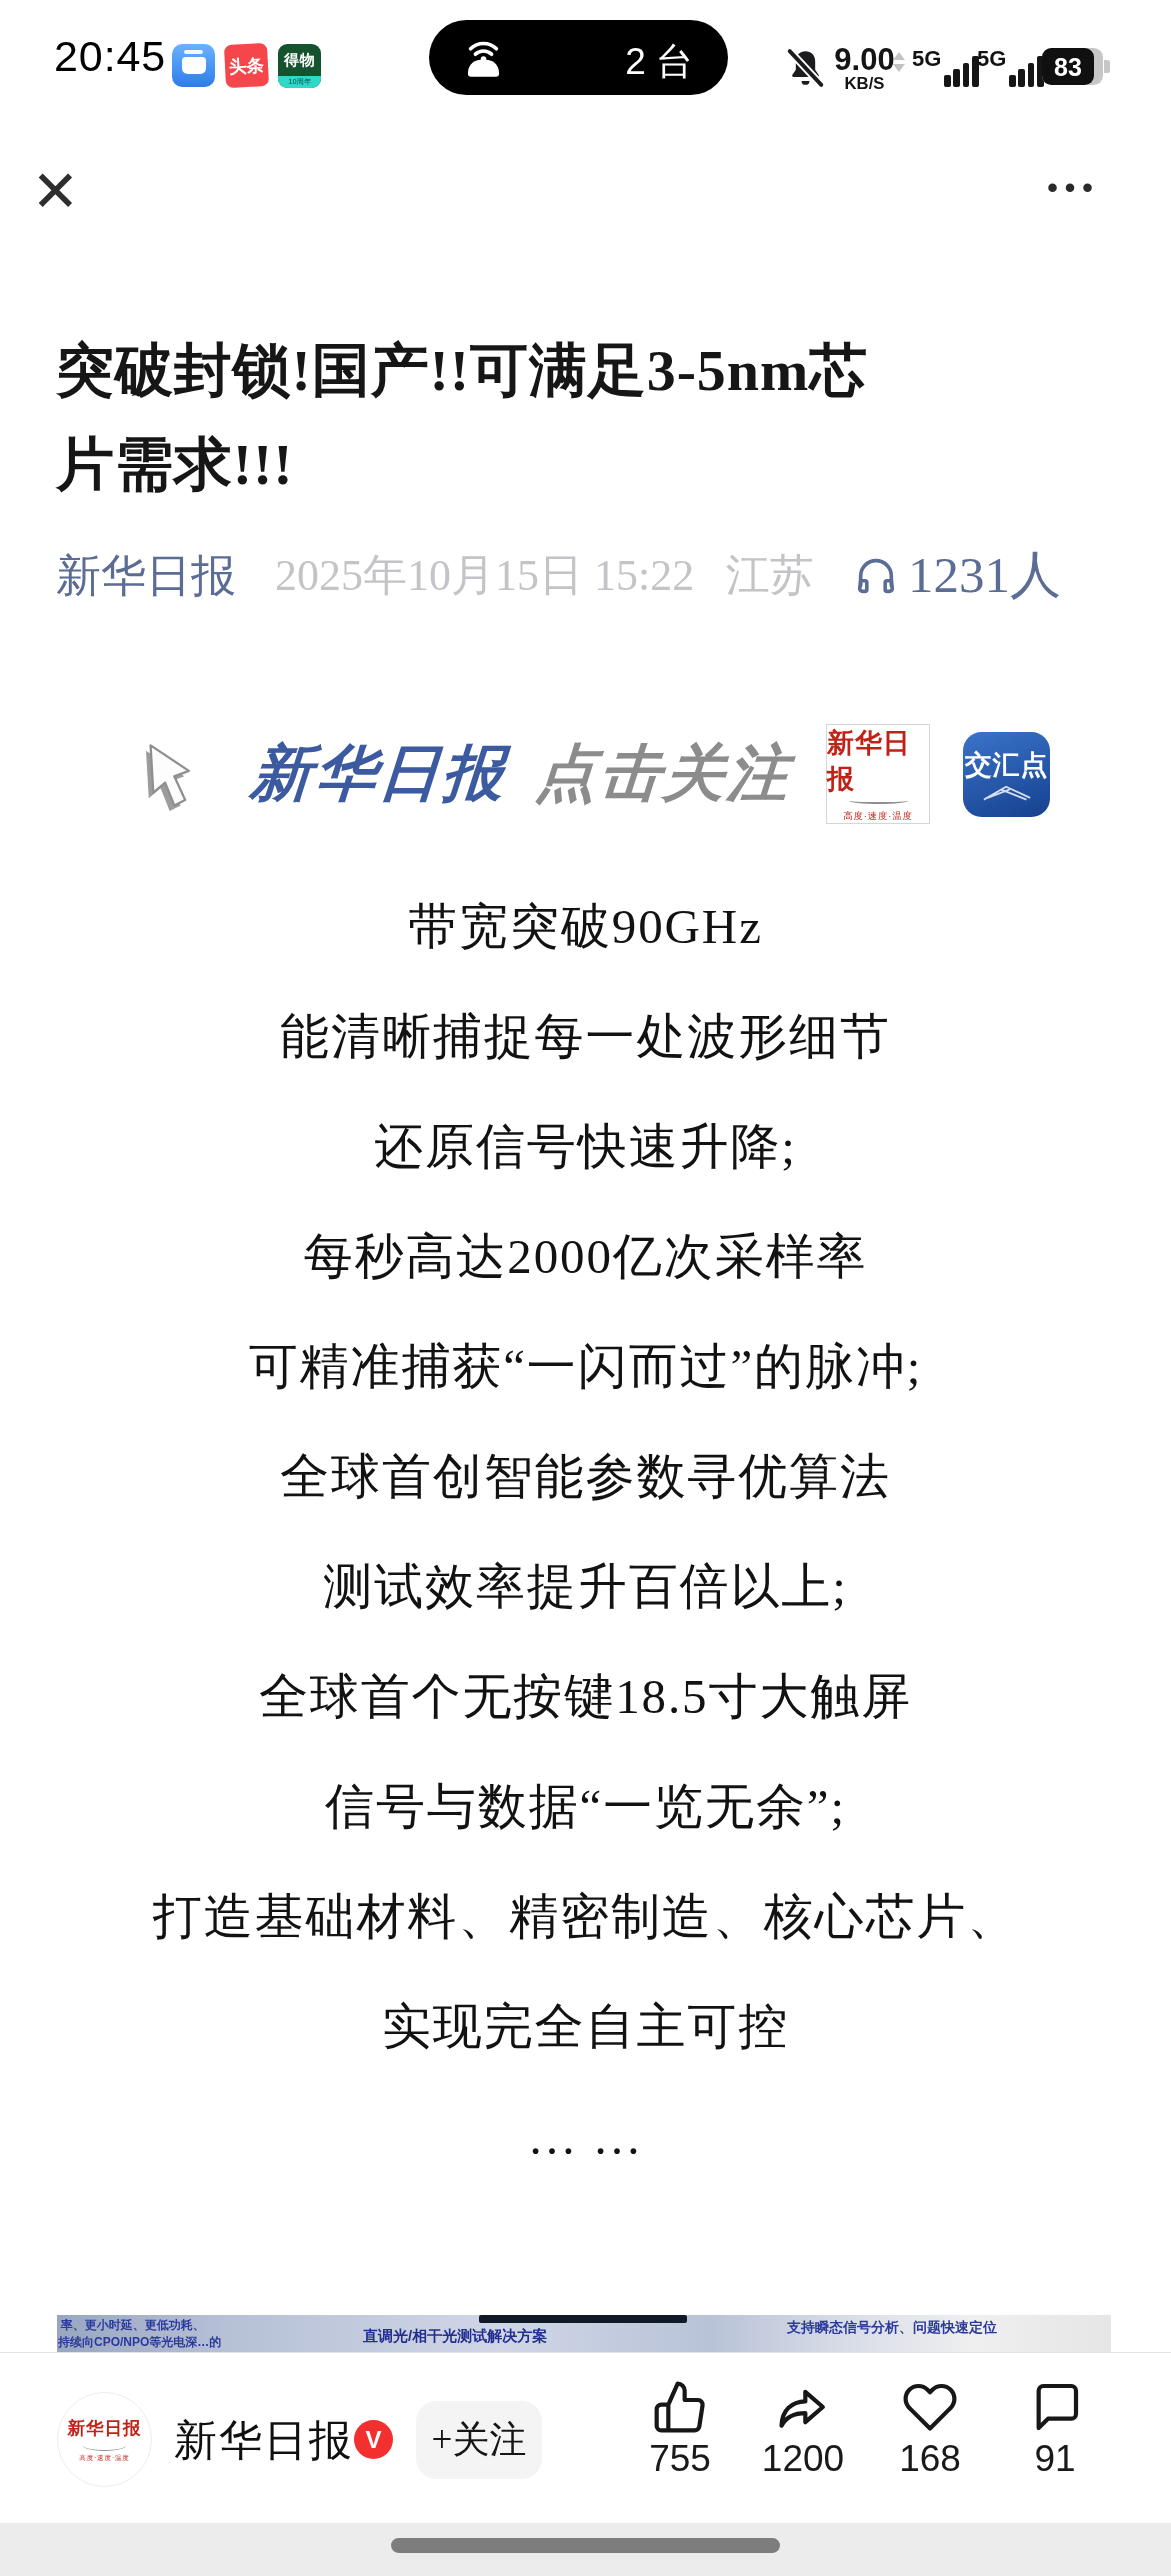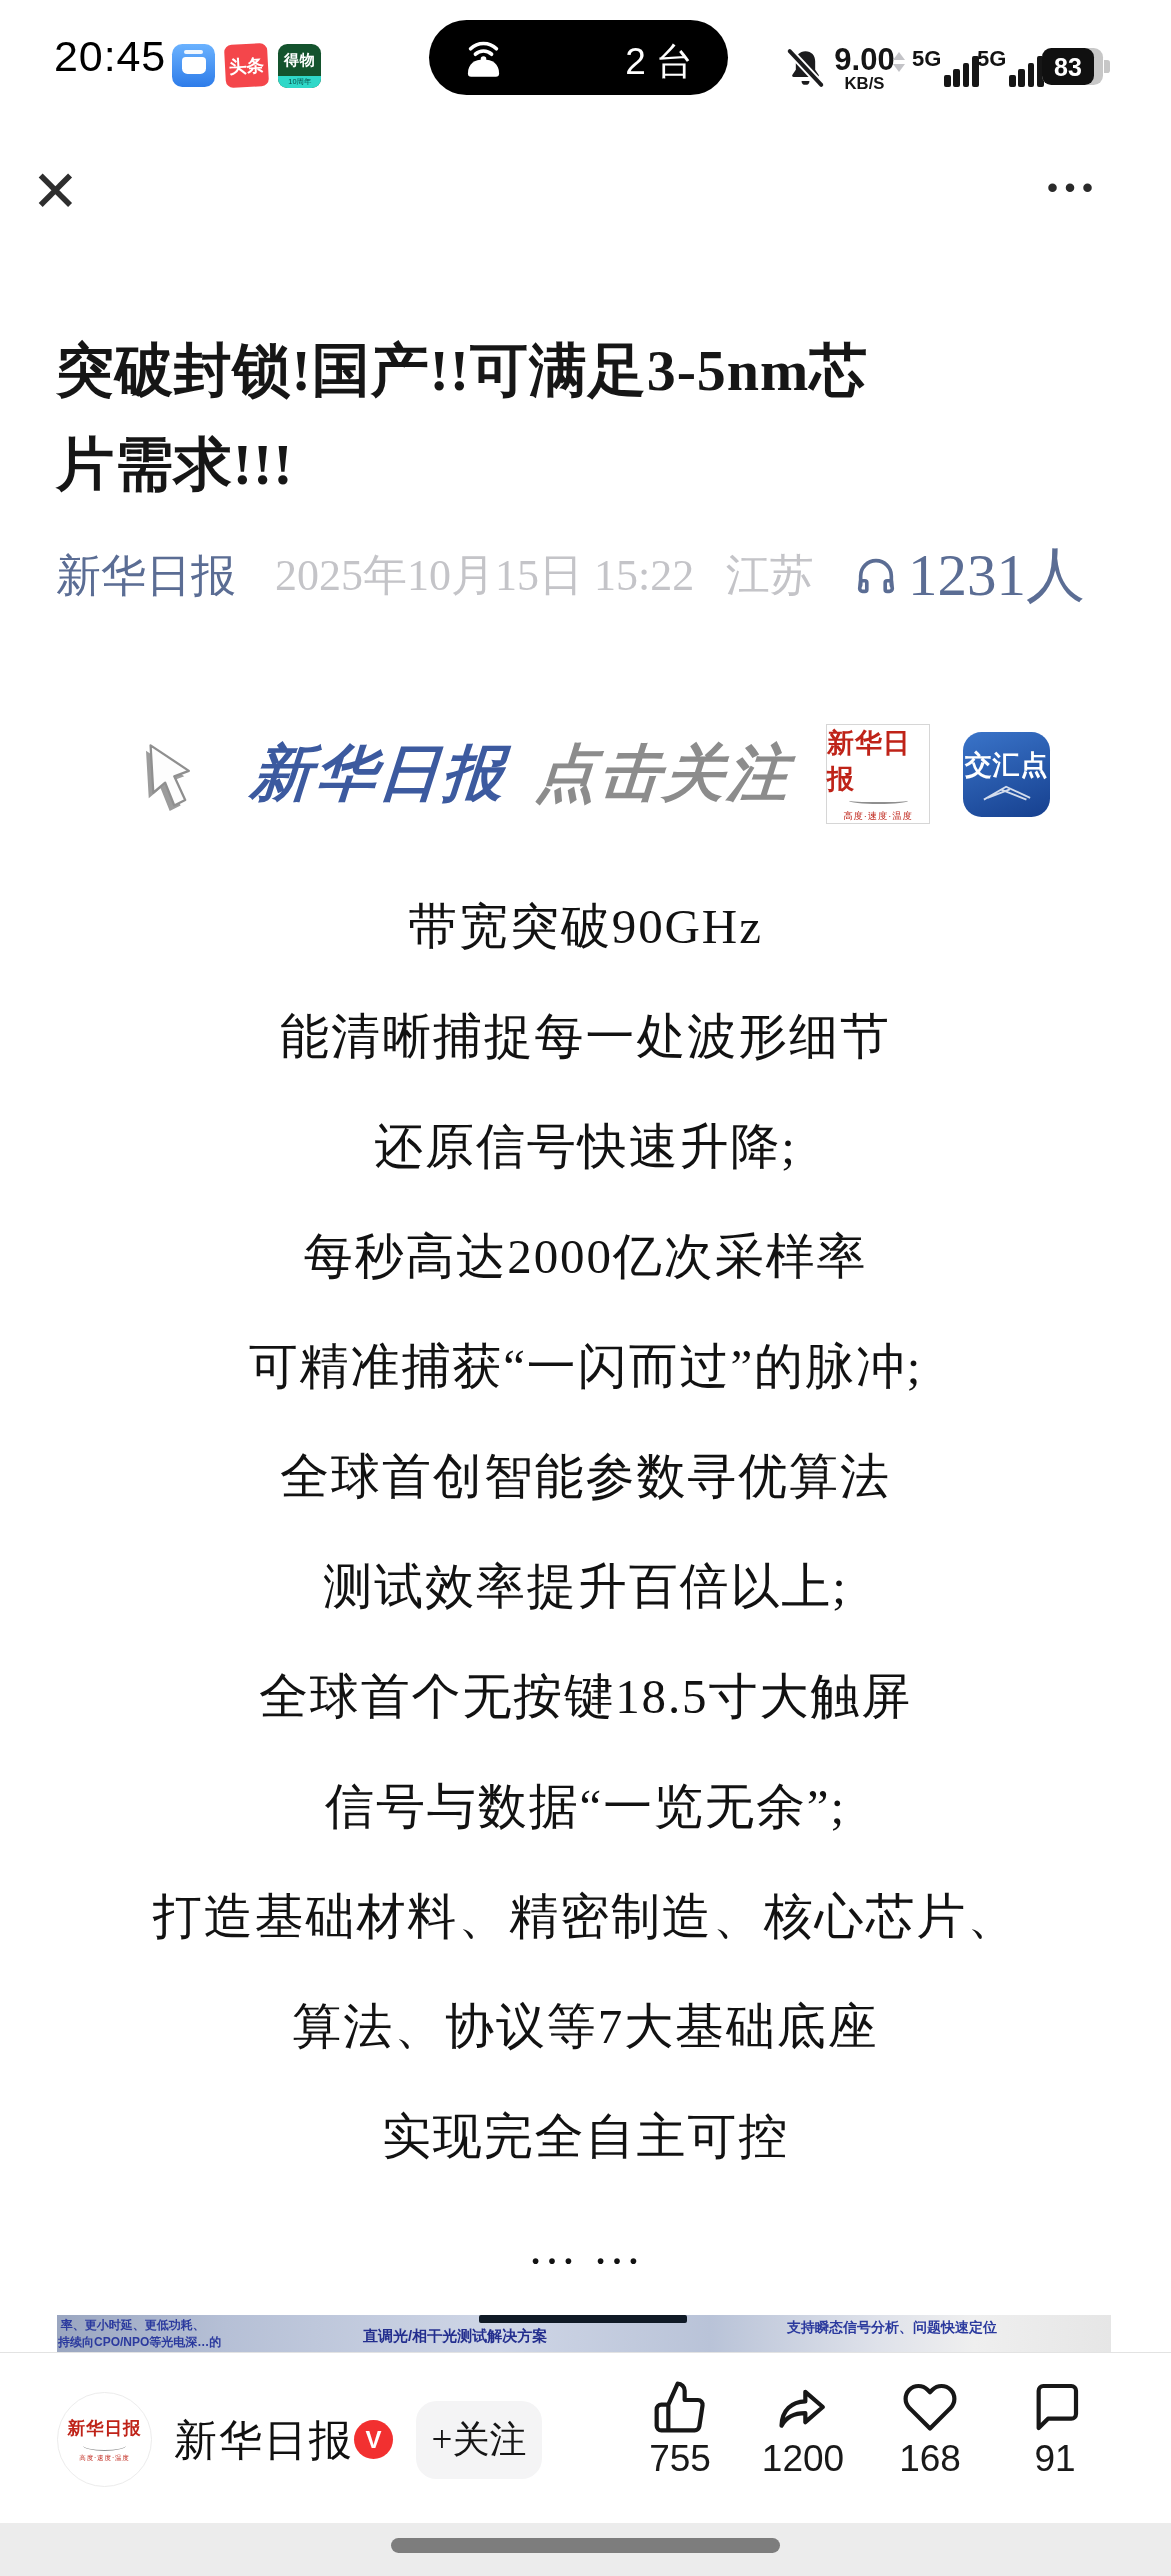--- a/index.html
+++ b/index.html
@@ -48,21 +48,21 @@
   .close-x{left:31.5px;top:163px;font-size:57px;font-weight:200;color:#2e2e2e;line-height:57px;}
   .more-dots{left:1047px;top:169px;font-size:31.5px;letter-spacing:6.5px;color:#2a2a2a;}
 
   
   .title{left:56px;top:324px;width:1066px;font-size:58px;line-height:94px;color:#161616;font-weight:600;letter-spacing:0.9px;}
   .byline{left:56px;top:545px;height:61px;display:flex;align-items:center;}
   .src{color:#5b6d94;font-size:45px;margin-right:39px;}
   .date{color:#c4c4c8;font-size:44px;margin-right:31.5px;}
   .loc{color:#c4c4c8;font-size:44px;margin-right:39px;}
   .hp{margin-right:9.3px;display:flex;align-items:center;}
-  .listeners{color:#5b6d94;font-size:59px;}
+  .listeners{color:#5b6d94;font-size:51px;}
 
   
   .banner{left:56px;top:700px;width:1066px;height:148px;display:flex;align-items:center;background:#fff;}
   .cursor-arrow{margin-left:80px;}
   .brand{margin-left:33px;font-size:61px;font-weight:800;font-style:italic;color:#3c5a9f;letter-spacing:2.8px;transform:skewX(-4deg);}
   .cta{margin-left:30px;font-size:61px;font-weight:800;font-style:italic;color:#8c8c8c;letter-spacing:2.8px;transform:skewX(-4deg);}
   .spacer{flex:1;}
   .press-logo{width:104px;height:100px;background:#fff;border:1.9px solid #d6d6d6;display:flex;flex-direction:column;
               align-items:center;justify-content:center;box-sizing:border-box;}
   .press-text{font-size:27px;color:#bf2318;font-weight:700;letter-spacing:0.9px;}
@@ -224,21 +224,20 @@
     <div class="bline">带宽突破90GHz</div>
     <div class="bline">能清晰捕捉每一处波形细节</div>
     <div class="bline">还原信号快速升降;</div>
     <div class="bline">每秒高达2000亿次采样率</div>
     <div class="bline">可精准捕获“一闪而过”的脉冲;</div>
     <div class="bline">全球首创智能参数寻优算法</div>
     <div class="bline">测试效率提升百倍以上;</div>
     <div class="bline">全球首个无按键18.5寸大触屏</div>
     <div class="bline">信号与数据“一览无余”;</div>
     <div class="bline">打造基础材料、精密制造、核心芯片、</div>
-    <div class="bline">算法、协议等7大基础底座</div>
     <div class="bline">实现完全自主可控</div>
     <div class="bline">… …</div>
   </div>
 
   <div class="abs photo">
     <div class="photo-dark"></div>
     <div class="ph-t ph1">率、更小时延、更低功耗、</div>
     <div class="ph-t ph2">持续向CPO/NPO等光电深…的</div>
     <div class="ph-t ph3">直调光/相干光测试解决方案</div>
     <div class="ph-t ph4">支持瞬态信号分析、问题快速定位</div>

